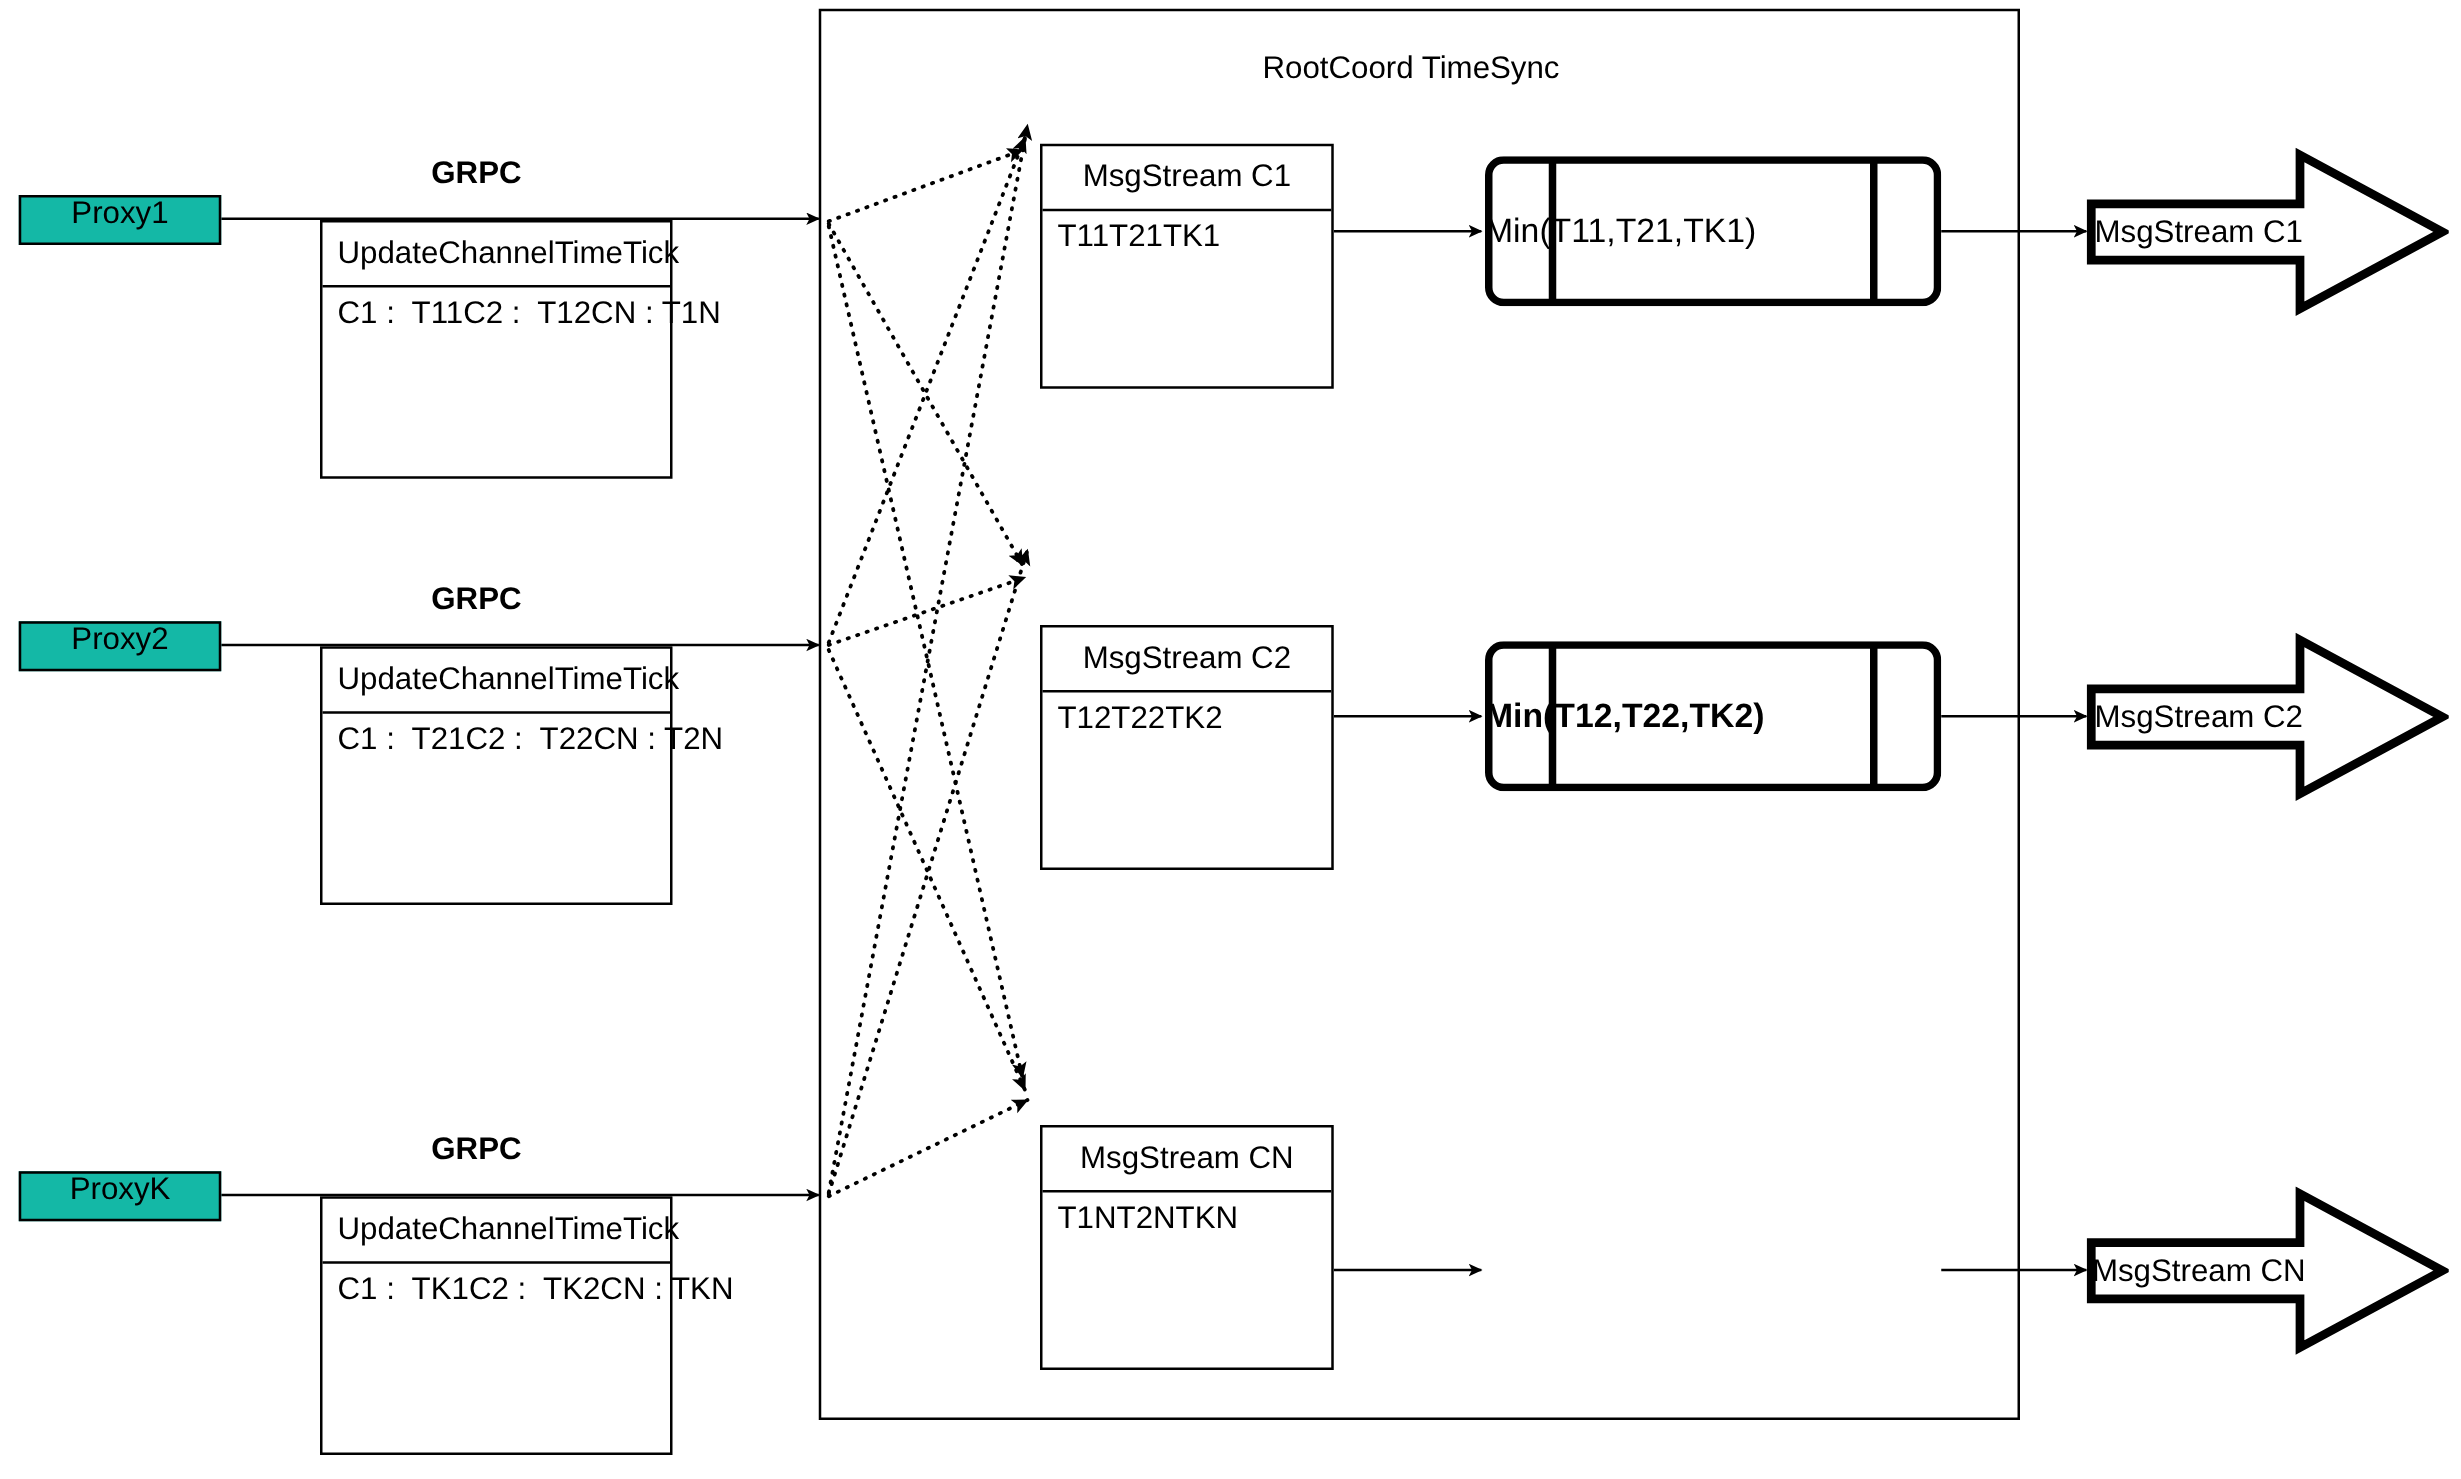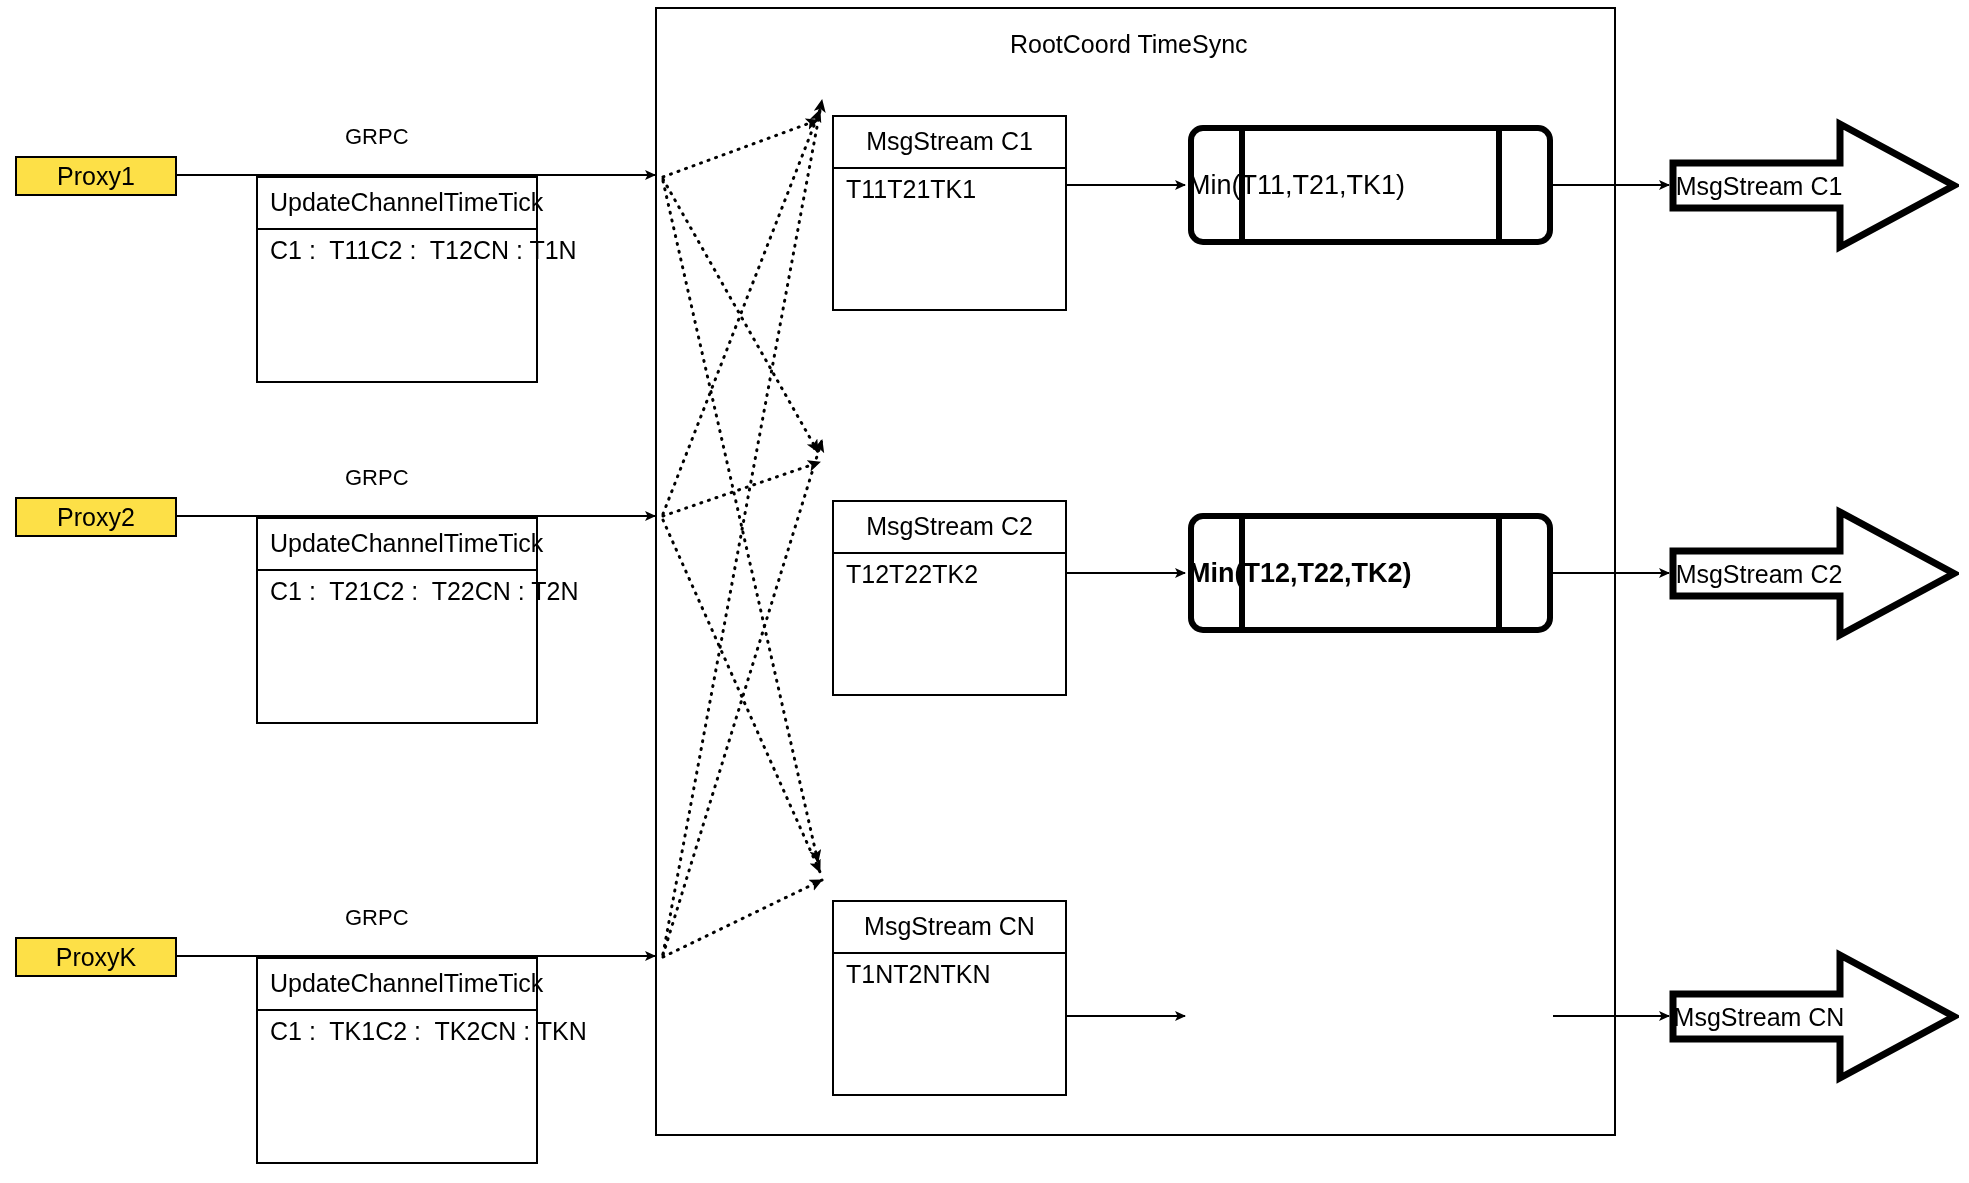--- a/index.html
+++ b/index.html
@@ -24,23 +24,22 @@
     top: 0;
     width: 1969px;
     height: 1183px;
   }
   
   .node { position: absolute; box-sizing: border-box; }
 
   
   .proxy-box {
     border: 2px solid #000;
-    background: #fde047;
+    background: #14b8a6;
     display: flex;
-    align-items: center;
     justify-content: center;
     font-size: 25px;
     line-height: 1;
   }
 
   
   .uml {
     border: 2px solid #000;
     background: #fff;
     display: flex;
@@ -62,22 +61,23 @@
     padding: 6px 12px 8px 12px;
   }
   .uml-row {
     font-size: 25px;
     white-space: pre;
   }
 
   
   .label {
     position: absolute;
-    font-size: 22px;
-    white-space: nowrap;
+    font-size: 25px;
+    white-space: nowrap;
+    font-weight: bold;
   }
 
   
   .group-box {
     border: 2px solid #000;
     background: transparent;
   }
   .group-title {
     position: absolute;
     font-size: 25px;
@@ -157,21 +157,21 @@
     </g>
 
     <g>
       <path d="M1553,185 L1669,185" stroke="#000" stroke-width="2" fill="none" marker-end="url(#solidArrow)"></path>
       <path d="M1553,573 L1669,573" stroke="#000" stroke-width="2" fill="none" marker-end="url(#solidArrow)"></path>
       <path d="M1553,1016 L1669,1016" stroke="#000" stroke-width="2" fill="none" marker-end="url(#solidArrow)"></path>
     </g>
   </svg>
 
   <div class="node group-box" style="left:655px; top:7px; width:961px; height:1129px;"></div>
-  <div class="group-title" style="left:1010px; top:30px;">RootCoord TimeSync</div>
+  <div class="group-title" style="left:1010px; top:40px;">RootCoord TimeSync</div>
 
   <div class="node proxy-box" style="left:15px; top:156px; width:162px; height:40px;">
     <span>Proxy1</span>
   </div>
   <div class="label" style="left:345px; top:124px;">GRPC</div>
   <div class="node uml" style="left:256px; top:176px; width:282px; height:207px;">
     <div class="uml-title">UpdateChannelTimeTick</div>
     <div class="uml-body">
       <div class="uml-row">C1 :  T11</div>
       <div class="uml-row">C2 :  T12</div>

